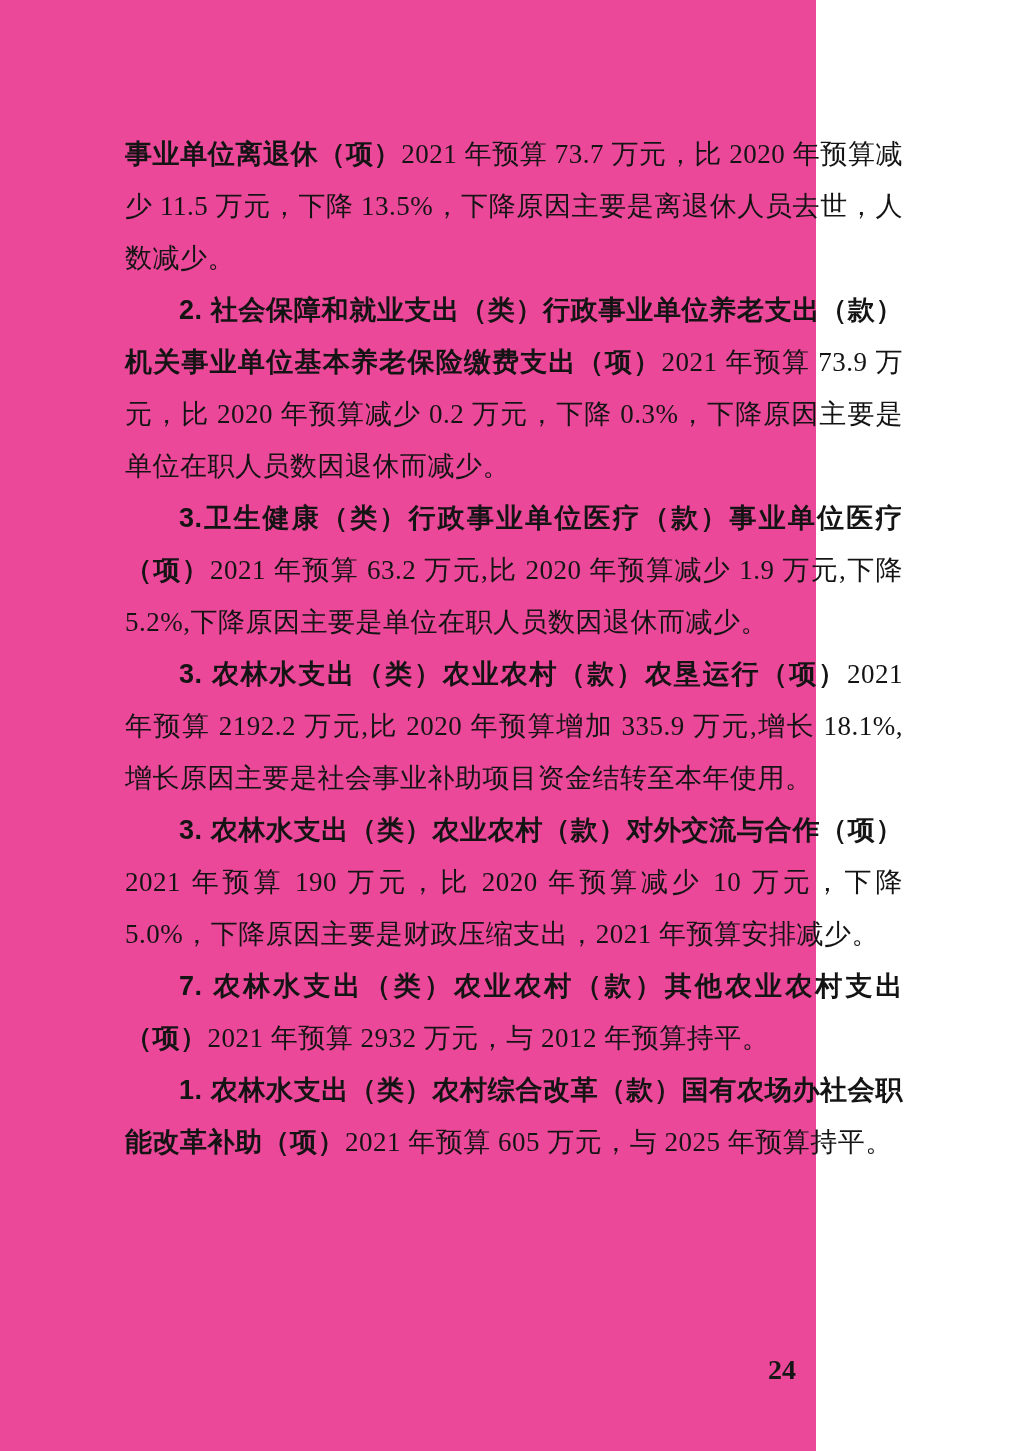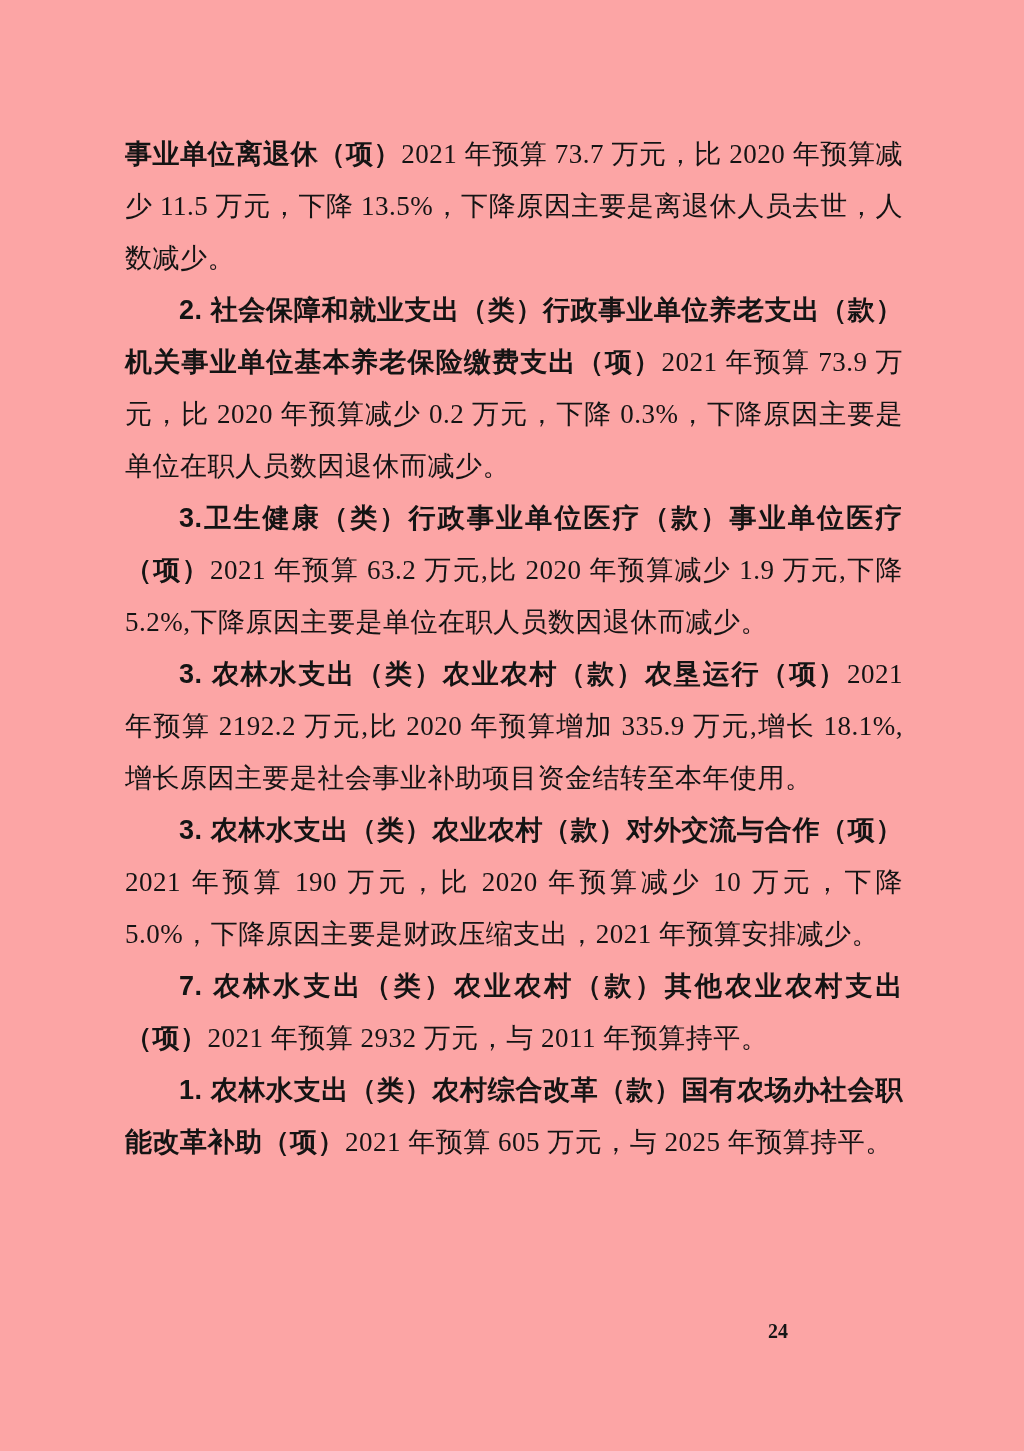--- a/index.html
+++ b/index.html
@@ -11,23 +11,23 @@
     height: 1451px;
     background: #ffffff;
     position: relative;
     font-family: "Liberation Serif", "DejaVu Serif", serif;
     overflow: hidden;
   }
   .doc-page {
     position: absolute;
     left: 0;
     top: 0;
-    width: 1024px;
+    width: 816px;
     height: 1451px;
-    background: #fca5a5;
+    background: #ec4899;
   }
   .text-block {
     position: absolute;
     left: 125px;
     top: 128px;
     width: 778px;
     font-size: 27px;
     line-height: 52px;
     color: #141414;
     text-align: justify;
@@ -43,22 +43,22 @@
   .lead {
     font-weight: bold;
     font-family: "Liberation Sans", "DejaVu Sans", sans-serif;
   }
   .body-text {
     font-weight: normal;
   }
   .page-number {
     position: absolute;
     left: 768px;
-    top: 1320px;
-    font-size: 20px;
+    top: 1354px;
+    font-size: 28px;
     font-weight: bold;
     color: #161616;
     font-family: "Liberation Serif", "DejaVu Serif", serif;
   }
 </style>
 </head>
 <body>
 
 <div class="doc-page">
   <div class="text-block">
@@ -67,20 +67,20 @@
 
     <p class="para indent"><span class="lead">2. 社会保障和就业支出（类）行政事业单位养老支出（款）机关事业单位基本养老保险缴费支出（项）</span><span class="body-text">2021 年预算 73.9 万元，比 2020 年预算减少 0.2 万元，下降 0.3%，下降原因主要是单位在职人员数因退休而减少。</span></p>
 
     <p class="para indent"><span class="lead">3.卫生健康（类）行政事业单位医疗（款）事业单位医疗（项）</span><span class="body-text">2021 年预算 63.2 万元,比 2020 年预算减少 1.9 万元,下降 5.2%,下降原因主要是单位在职人员数因退休而减少。</span></p>
 
     <p class="para indent"><span class="lead">3. 农林水支出（类）农业农村（款）农垦运行（项）</span><span class="body-text">2021 年预算 2192.2 万元,比 2020 年预算增加 335.9 万元,增长 18.1%,增长原因主要是社会事业补助项目资金结转至本年使用。</span></p>
 
     <p class="para indent"><span class="lead">3. 农林水支出（类）农业农村（款）对外交流与合作（项）</span><span class="body-text">2021 年预算 190 万元，比 2020 年预算减少 10 万元，下降 5.0%，下降原因主要是财政压缩支出，2021 年预算安排减少。</span></p>
 
 
-    <p class="para indent"><span class="lead">7. 农林水支出（类）农业农村（款）其他农业农村支出（项）</span><span class="body-text">2021 年预算 2932 万元，与 2011 年预算持平。</span></p>
+    <p class="para indent"><span class="lead">7. 农林水支出（类）农业农村（款）其他农业农村支出（项）</span><span class="body-text">2021 年预算 2932 万元，与 2012 年预算持平。</span></p>
 
     <p class="para indent"><span class="lead">1. 农林水支出（类）农村综合改革（款）国有农场办社会职能改革补助（项）</span><span class="body-text">2021 年预算 605 万元，与 2025 年预算持平。</span></p>
 
   </div>
 
   <div class="page-number">24</div>
 </div>
 
 </body></html>

